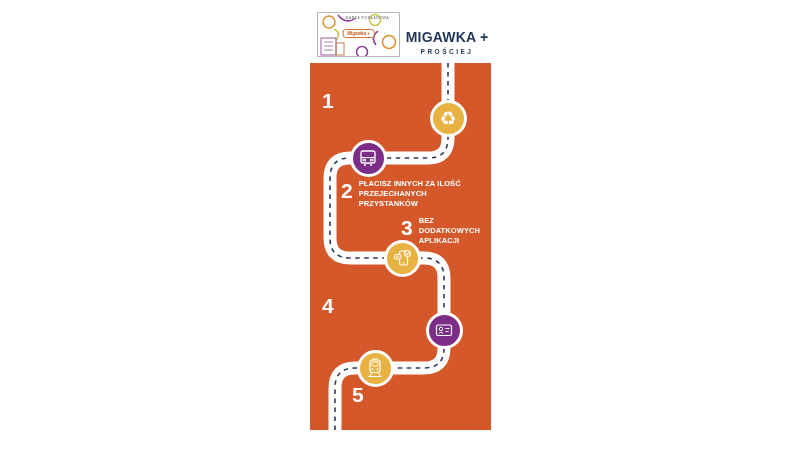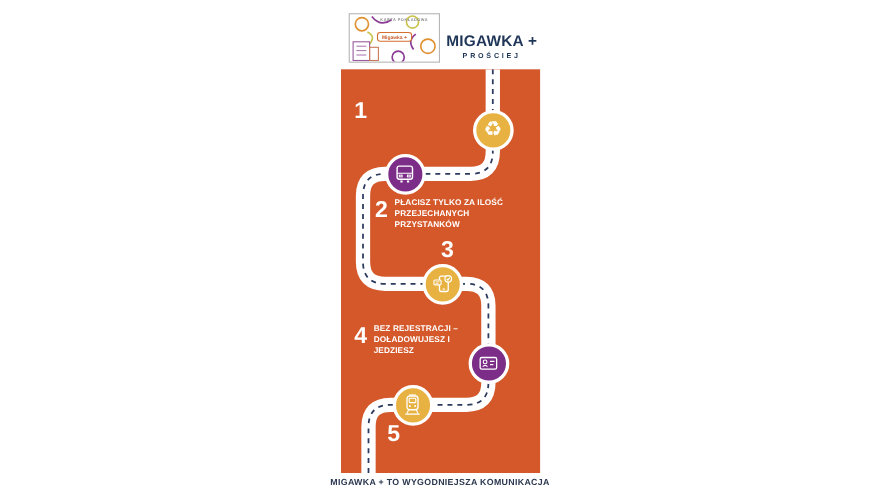--- a/index.html
+++ b/index.html
@@ -130,37 +130,36 @@
         <line x1="3.5" y1="18.5" x2="16.5" y2="18.5" stroke="#fff" stroke-width="1"></line>
       </svg>
     </div>
 
     <div class="step" style="left:12px;top:26px;">
       <span class="num">1</span>
     </div>
 
     <div class="step" style="left:31px;top:116px;">
       <span class="num">2</span>
-      <span class="txt">PŁACISZ TYLKO ZA ILOŚĆ
+      <span class="txt">PŁACISZ INNYCH ZA ILOŚĆ
 PRZEJECHANYCH
 PRZYSTANKÓW</span>
     </div>
 
     <div class="step" style="left:91px;top:153px;">
       <span class="num">3</span>
+      <span class="txt">BEZ
+DODATKOWYCH
+APLIKACJI</span>
     </div>
 
     <div class="step" style="left:12px;top:231px;">
       <span class="num">4</span>
-      <span class="txt">BEZ REJESTRACJI –
-DOŁADOWUJESZ I
-JEDZIESZ</span>
     </div>
 
     <div class="step" style="left:42px;top:320px;">
       <span class="num">5</span>
     </div>
 
   </div>
 
-  <div class="footer">MIGAWKA + TO WYGODNIEJSZA KOMUNIKACJA</div>
 
 </div>
 
 </body></html>

